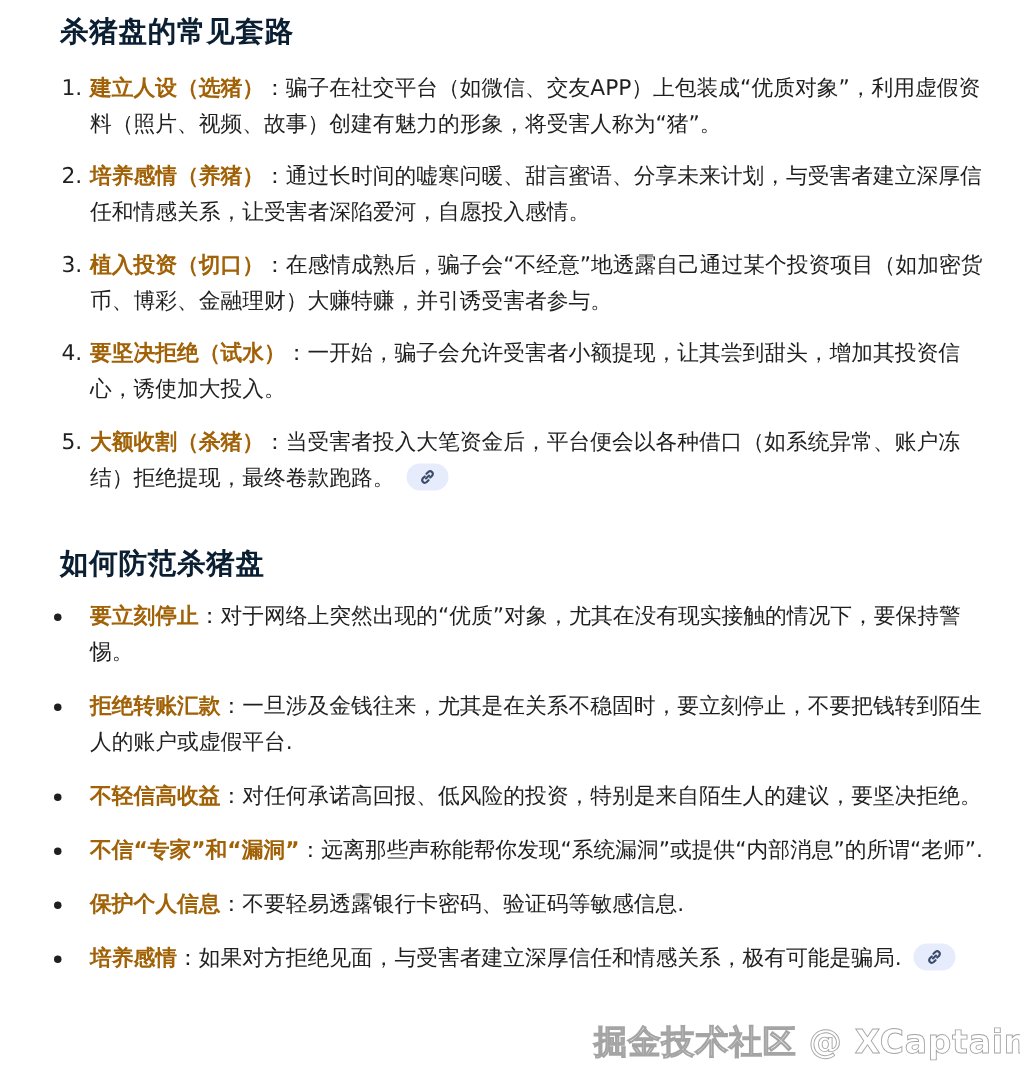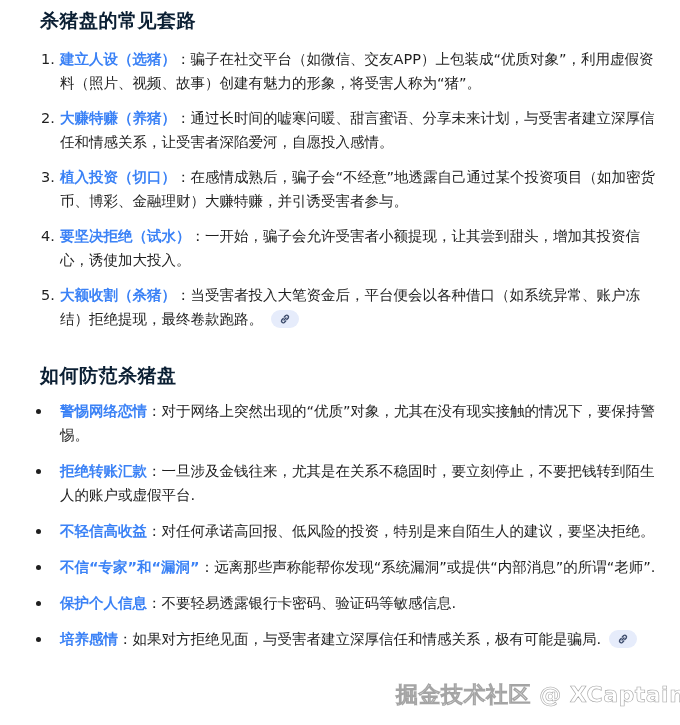--- a/index.html
+++ b/index.html
@@ -15,21 +15,21 @@
     }
     h2.h1 { position: absolute; top: 8px; left: 0; text-align: center; }
     h2.h2 { position: absolute; top: 363px; left: 0; font-family: Liberation Mono, monospace; }
     ol, ul { margin: 0; padding: 0; list-style: none; position: absolute; left: 0; width: 625px; }
     ol { top: 47px; }
     ul { top: 399px; }
     li { position: relative; padding-left: 20px; font-size: 14.5px; line-height: 24px; margin-bottom: 11px; }
     li .num { position: absolute; left: 1px; top: 0; font-size: 14.5px; }
     li .bullet { position: absolute; left: -4px; top: 10px; width: 5px; height: 5px; border-radius: 50%; background: #1f1f1f; }
     ul li { padding-left: 20px; margin-bottom: 12px; }
-    b { font-weight: bold; color: #3b82f6; }
+    b { font-weight: bold; color: #a16207; }
     .link-chip {
       display: inline-block; vertical-align: middle;
       width: 28px; height: 18px; border-radius: 9px; background: #e6ecfb;
       margin-left: 8px; position: relative; top: -1px;
     }
     .link-chip svg { position: absolute; left: 8px; top: 3px; }
     .watermark {
       position: absolute; left: 396px; top: 680px; font-size: 22px; color: rgba(255,255,255,0.85);
       -webkit-text-stroke: 0.6px rgba(90,90,90,0.55);
       font-weight: bold; white-space: nowrap; letter-spacing: 0.5px;
@@ -39,21 +39,21 @@
 <body>
 
 <div class="content">
   <h2 class="h1">杀猪盘的常见套路</h2>
 
   <ol>
     <li>
       <span class="num">1.</span><b>建立人设（选猪）</b><span>：</span><span>骗子在社交平台（如微信、交友APP）上包装成“优质对象”，利用虚假资料（照片、视频、故事）创建有魅力的形象，将受害人称为“猪”。</span>
     </li>
     <li>
-      <span class="num">2.</span><b>大赚特赚（养猪）</b><span>：</span><span>通过长时间的嘘寒问暖、甜言蜜语、分享未来计划，与受害者建立深厚信任和情感关系，让受害者深陷爱河，自愿投入感情。</span>
+      <span class="num">2.</span><b>培养感情（养猪）</b><span>：</span><span>通过长时间的嘘寒问暖、甜言蜜语、分享未来计划，与受害者建立深厚信任和情感关系，让受害者深陷爱河，自愿投入感情。</span>
     </li>
     <li>
       <span class="num">3.</span><b>植入投资（切口）</b><span>：</span><span>在感情成熟后，骗子会“不经意”地透露自己通过某个投资项目（如加密货币、博彩、金融理财）大赚特赚，并引诱受害者参与。</span>
     </li>
     <li>
       <span class="num">4.</span><b>要坚决拒绝（试水）</b><span>：</span><span>一开始，骗子会允许受害者小额提现，让其尝到甜头，增加其投资信心，诱使加大投入。</span>
     </li>
     <li>
       <span class="num">5.</span><b>大额收割（杀猪）</b><span>：</span><span>当受害者投入大笔资金后，平台便会以各种借口（如系统异常、账户冻结）拒绝提现，最终卷款跑路。</span><span class="link-chip"><svg width="12" height="12" viewBox="0 0 12 12">
             <g fill="none" stroke="#3b4a6b" stroke-width="1.4" stroke-linecap="round">
@@ -62,21 +62,21 @@
               <path d="M7.8 6.4 L9.2 5 a1.8 1.8 0 0 0 -2.5 -2.5 L5.3 3.9"></path>
             </g>
           </svg></span>
     </li>
   </ol>
 
   <h2 class="h2">如何防范杀猪盘</h2>
 
   <ul>
     <li>
-      <span class="bullet"></span><b>警惕网络恋情</b><span>：</span><span>对于网络上突然出现的“优质”对象，尤其在没有现实接触的情况下，要保持警惕。</span>
+      <span class="bullet"></span><b>要立刻停止</b><span>：</span><span>对于网络上突然出现的“优质”对象，尤其在没有现实接触的情况下，要保持警惕。</span>
     </li>
     <li>
       <span class="bullet"></span><b>拒绝转账汇款</b><span>：</span><span>一旦涉及金钱往来，尤其是在关系不稳固时，要立刻停止，不要把钱转到陌生人的账户或虚假平台.</span>
     </li>
     <li>
       <span class="bullet"></span><b>不轻信高收益</b><span>：</span><span>对任何承诺高回报、低风险的投资，特别是来自陌生人的建议，要坚决拒绝。</span>
     </li>
     <li>
       <span class="bullet"></span><b>不信“专家”和“漏洞”</b><span>：</span><span>远离那些声称能帮你发现“系统漏洞”或提供“内部消息”的所谓“老师”.</span>
     </li>

